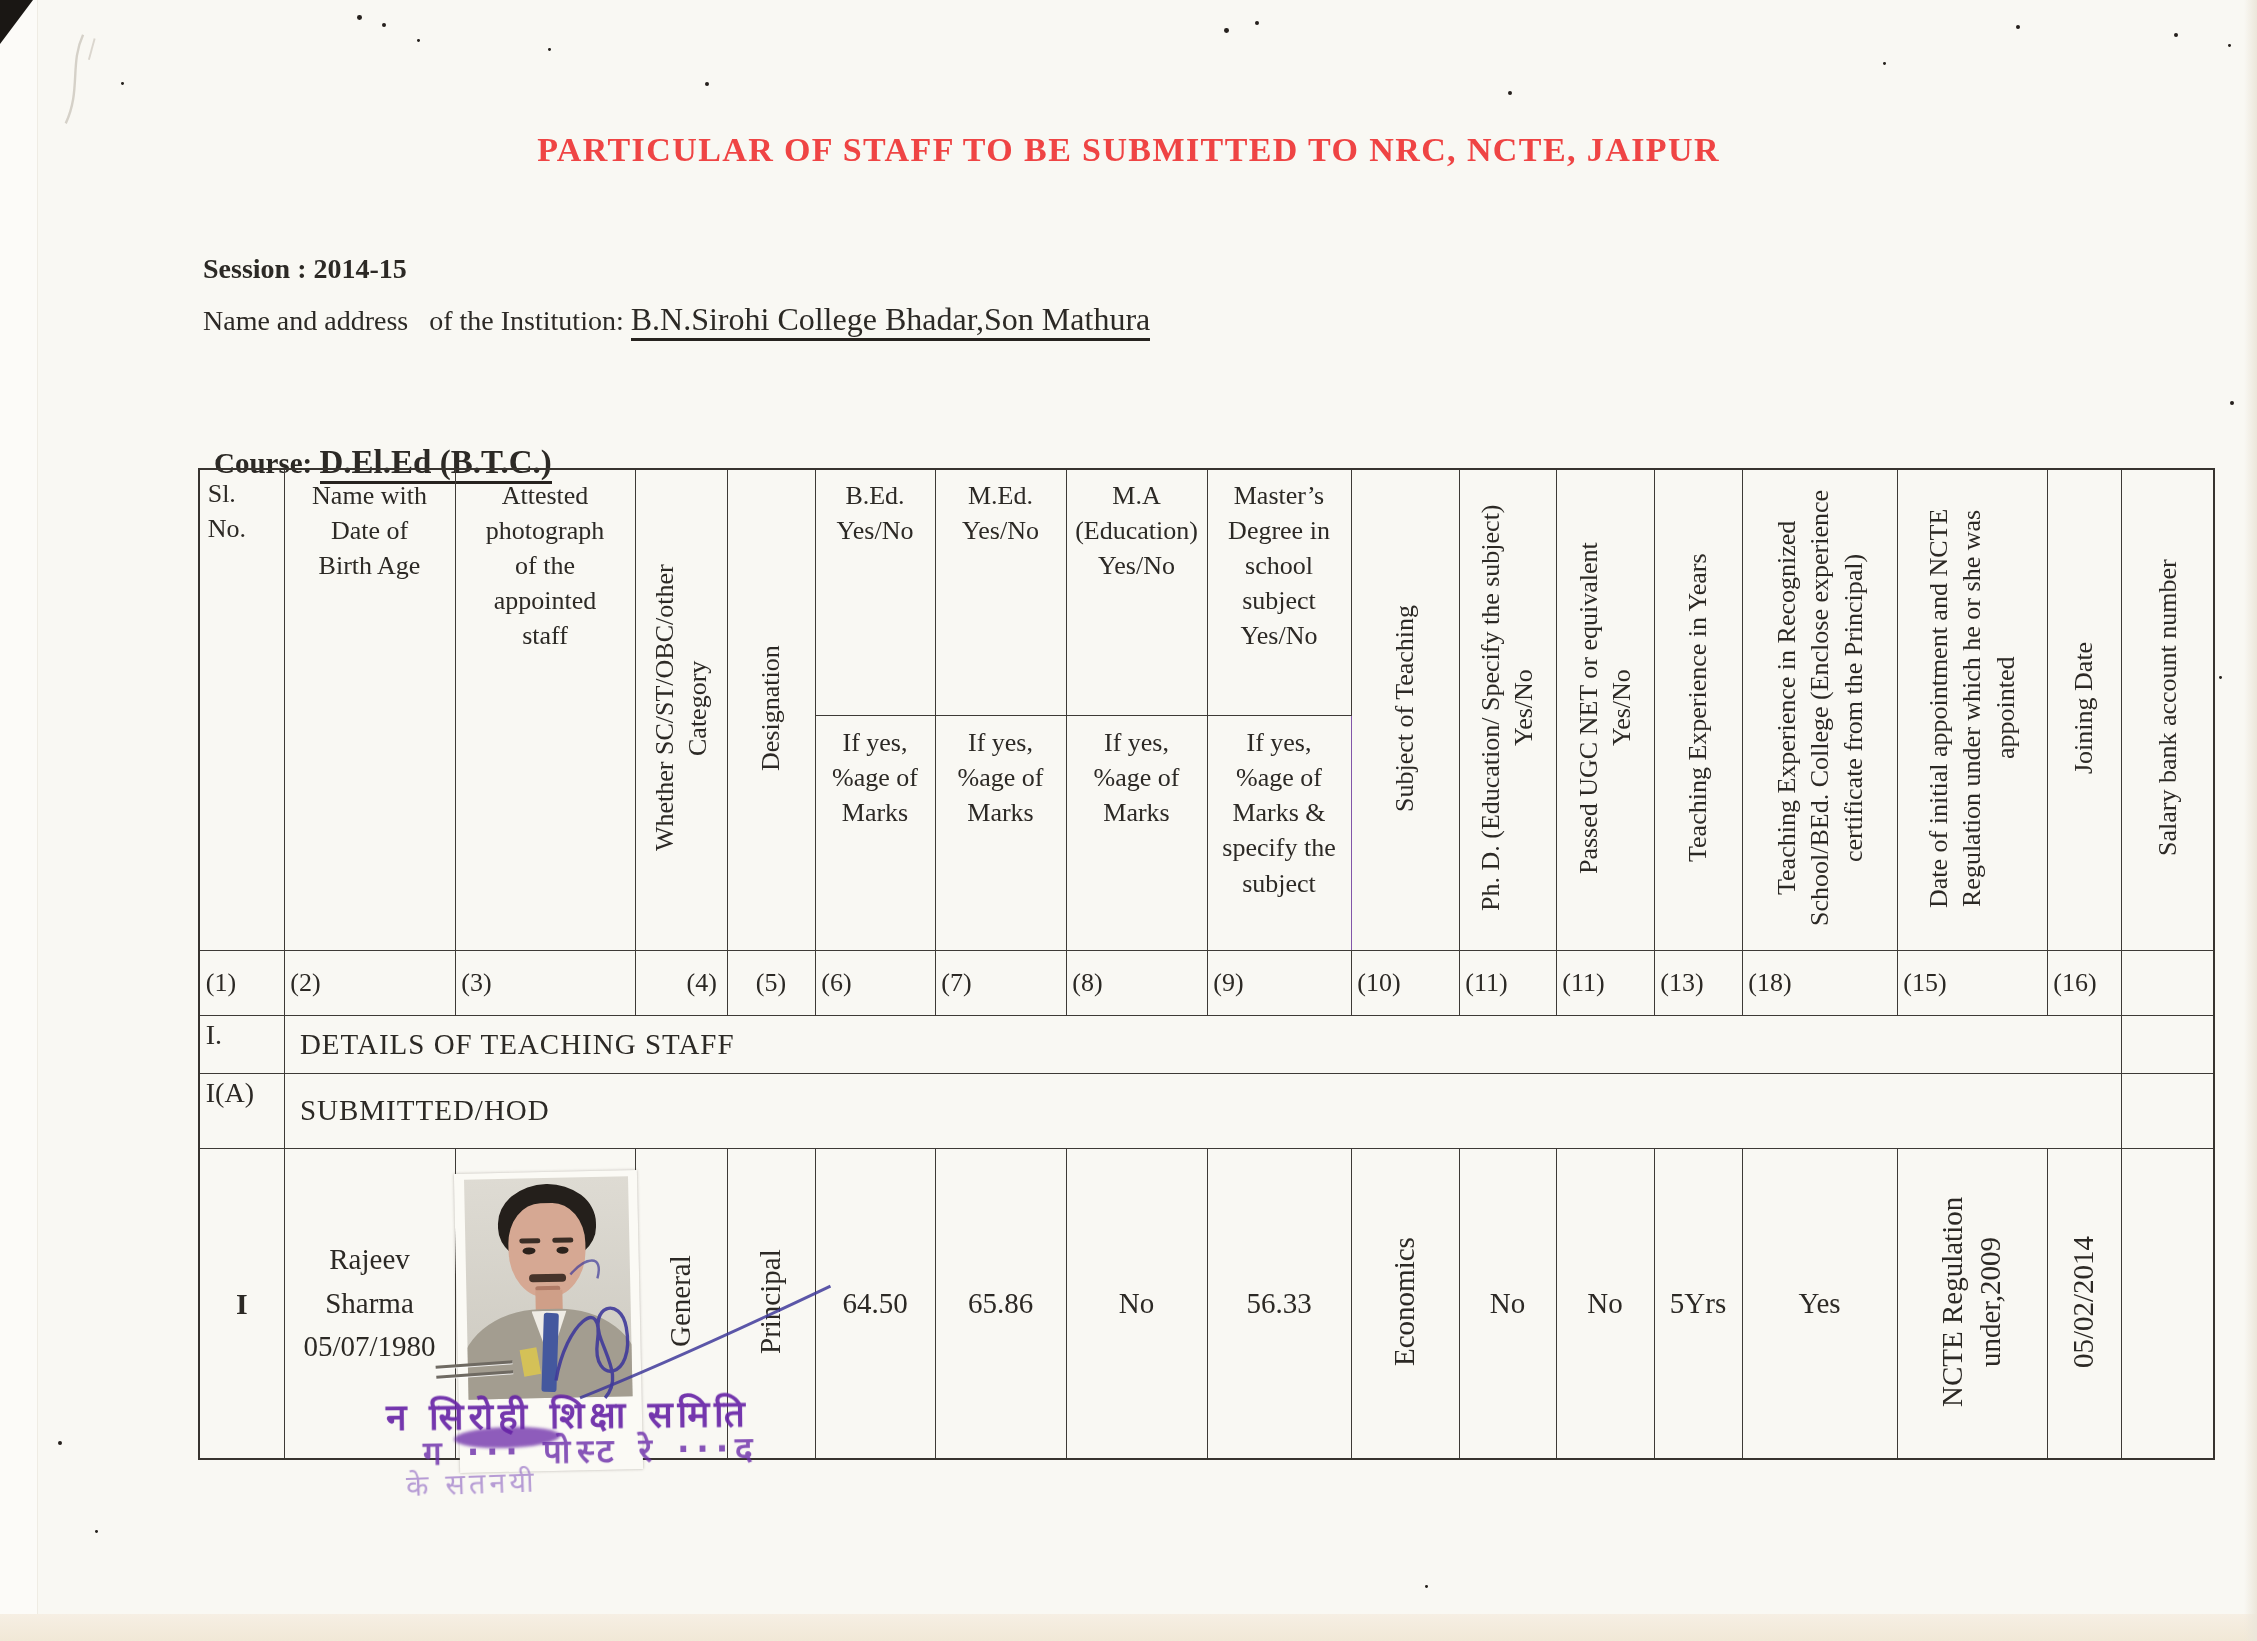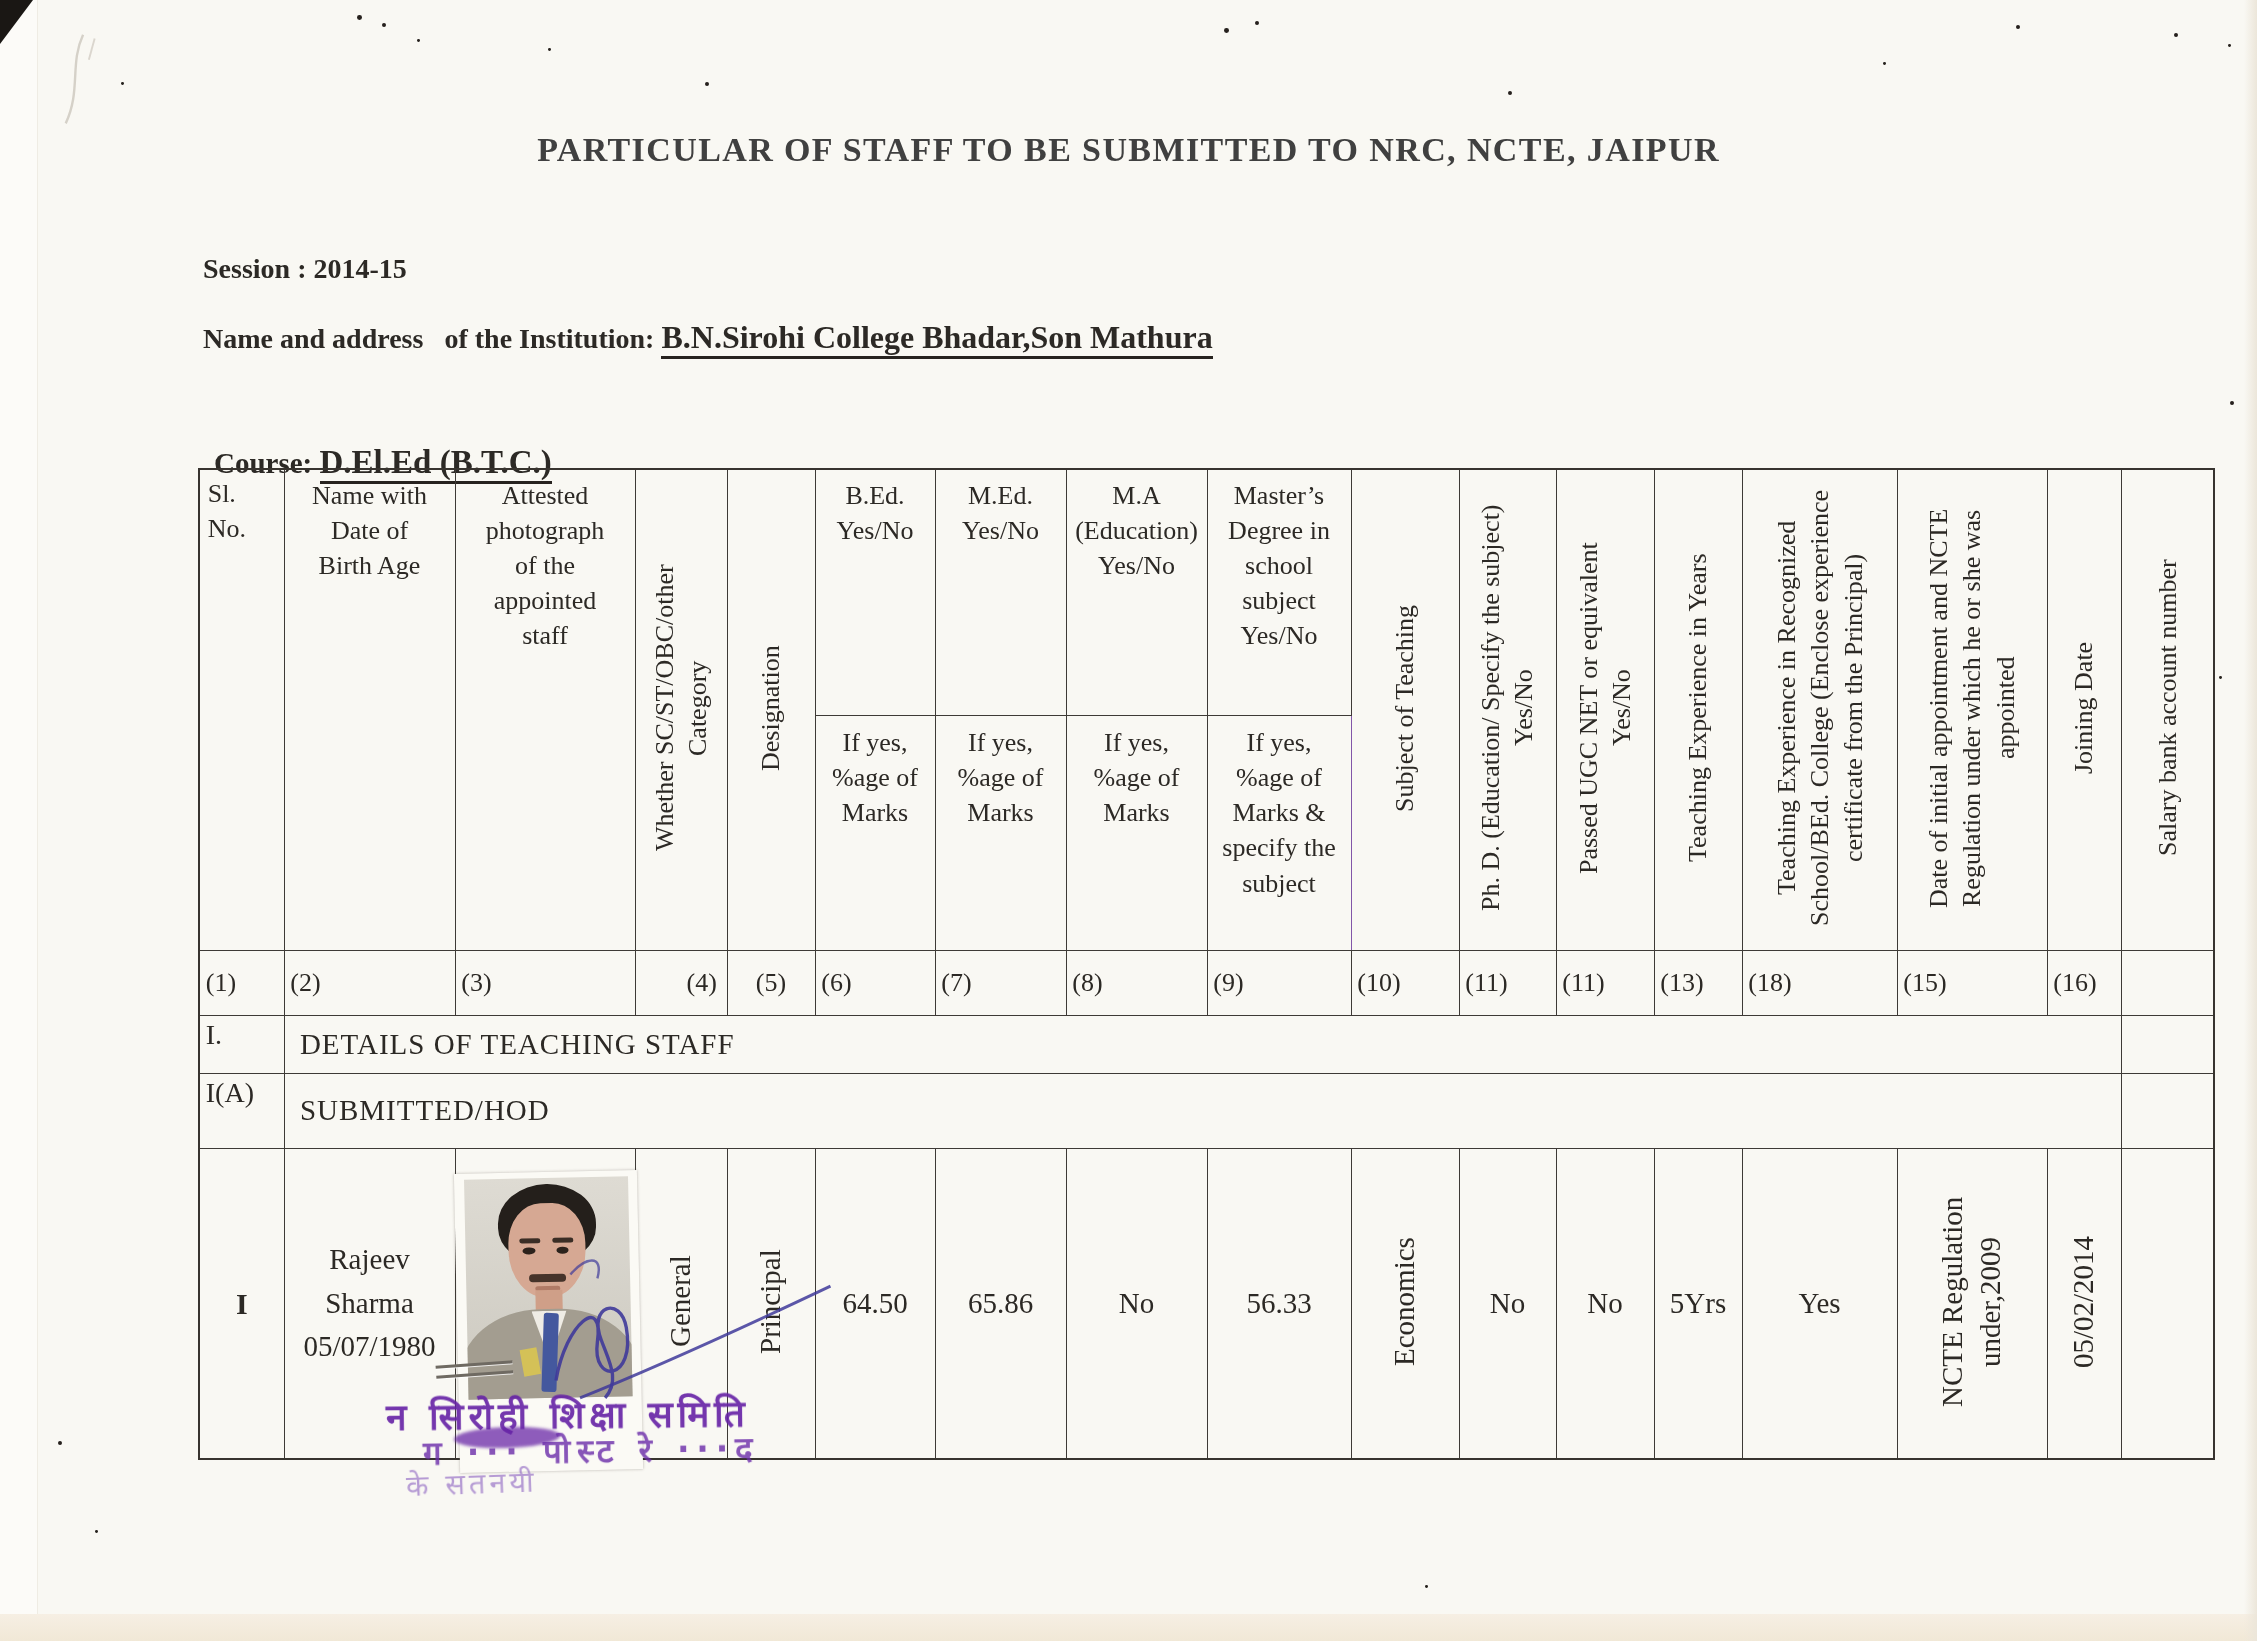--- a/index.html
+++ b/index.html
@@ -12,25 +12,25 @@
   .left-strip{position:absolute;left:0;top:0;width:37px;height:100%;background:#fcfbf8;border-right:1px solid #efece4;}
   .corner-wedge{position:absolute;left:0;top:0;width:0;height:0;border-top:44px solid #1a1714;border-right:33px solid transparent;}
   .bottom-band{position:absolute;left:0;bottom:0;width:100%;height:27px;background:linear-gradient(#f6efe4,#f1e8d6);}
   .bottom-line{position:absolute;left:0;top:1614px;width:100%;height:1.9px;background:#b9b4ab;opacity:.55;}
   .right-sliver{position:absolute;right:0;top:0;width:13.5px;height:100%;background:linear-gradient(90deg,rgba(0,0,0,0),#ece6da);}
   .speck{position:absolute;background:#26211d;border-radius:50%;}
   .pencil{position:absolute;opacity:.55;}
 
   
   .title1{position:absolute;left:0;top:131px;width:2257px;text-align:center;
-    font-size:34px;font-weight:bold;letter-spacing:1.4px;color:#404040;}
+    font-size:34px;font-weight:bold;letter-spacing:1.4px;color:#ef4444;}
   .title2{position:absolute;left:0;top:178px;width:2257px;text-align:center;
     font-size:32px;font-weight:bold;letter-spacing:.42em;word-spacing:.5em;color:#2e2a27;}
   .session{position:absolute;left:203px;top:253px;font-size:28px;font-weight:bold;white-space:pre;}
-  .inst-line{position:absolute;left:203px;top:319px;font-size:28px;font-weight:bold;white-space:pre;}
+  .inst-line{position:absolute;left:203px;top:301px;font-size:28px;font-weight:normal;white-space:pre;}
   .inst-value{font-size:32px;border-bottom:3.9px solid #27231f;padding-bottom:1px;}
   .course-line{position:absolute;left:214px;top:396px;font-size:29px;font-weight:bold;white-space:pre;margin-top:48px;}
   .course-value{font-size:33px;border-bottom:3.9px solid #27231f;padding-bottom:1px;}
 
   
   table.staff{position:absolute;left:198px;top:468px;width:2013px;border-collapse:collapse;table-layout:fixed;}
   table.staff th, table.staff td{
     border:1.9px solid #3e3a36;font-weight:normal;color:#2c2925;
     overflow:visible;
   }

